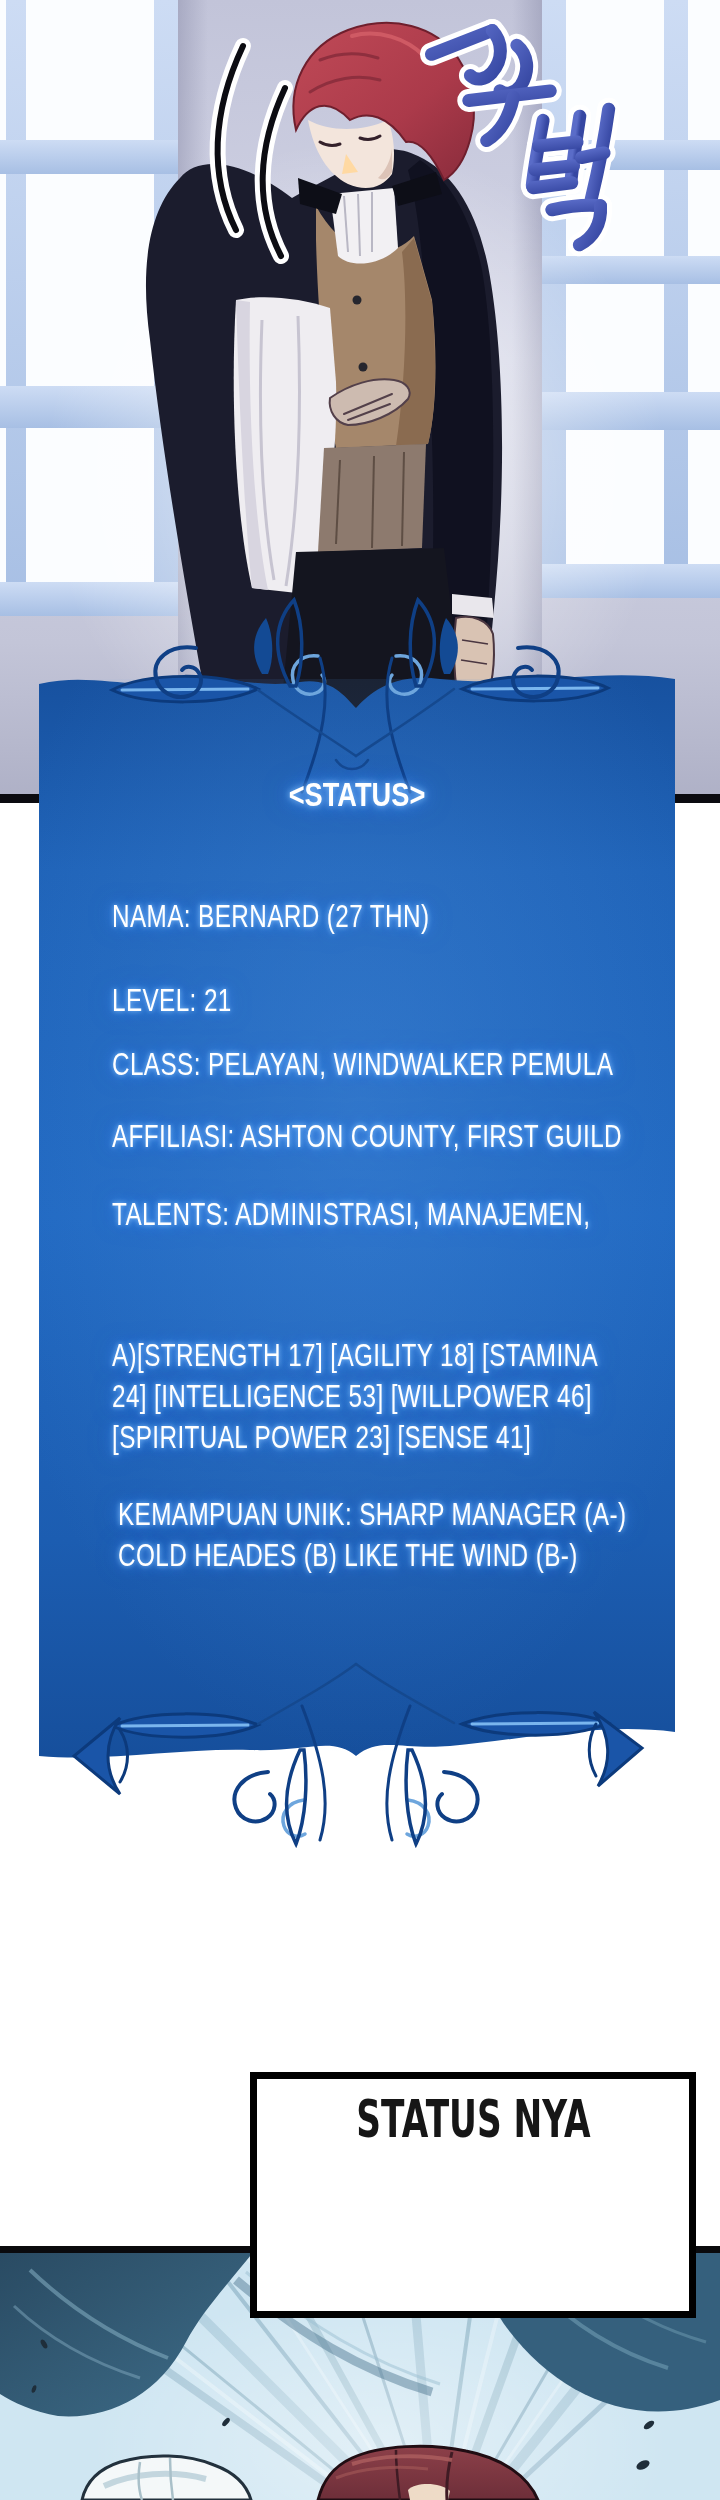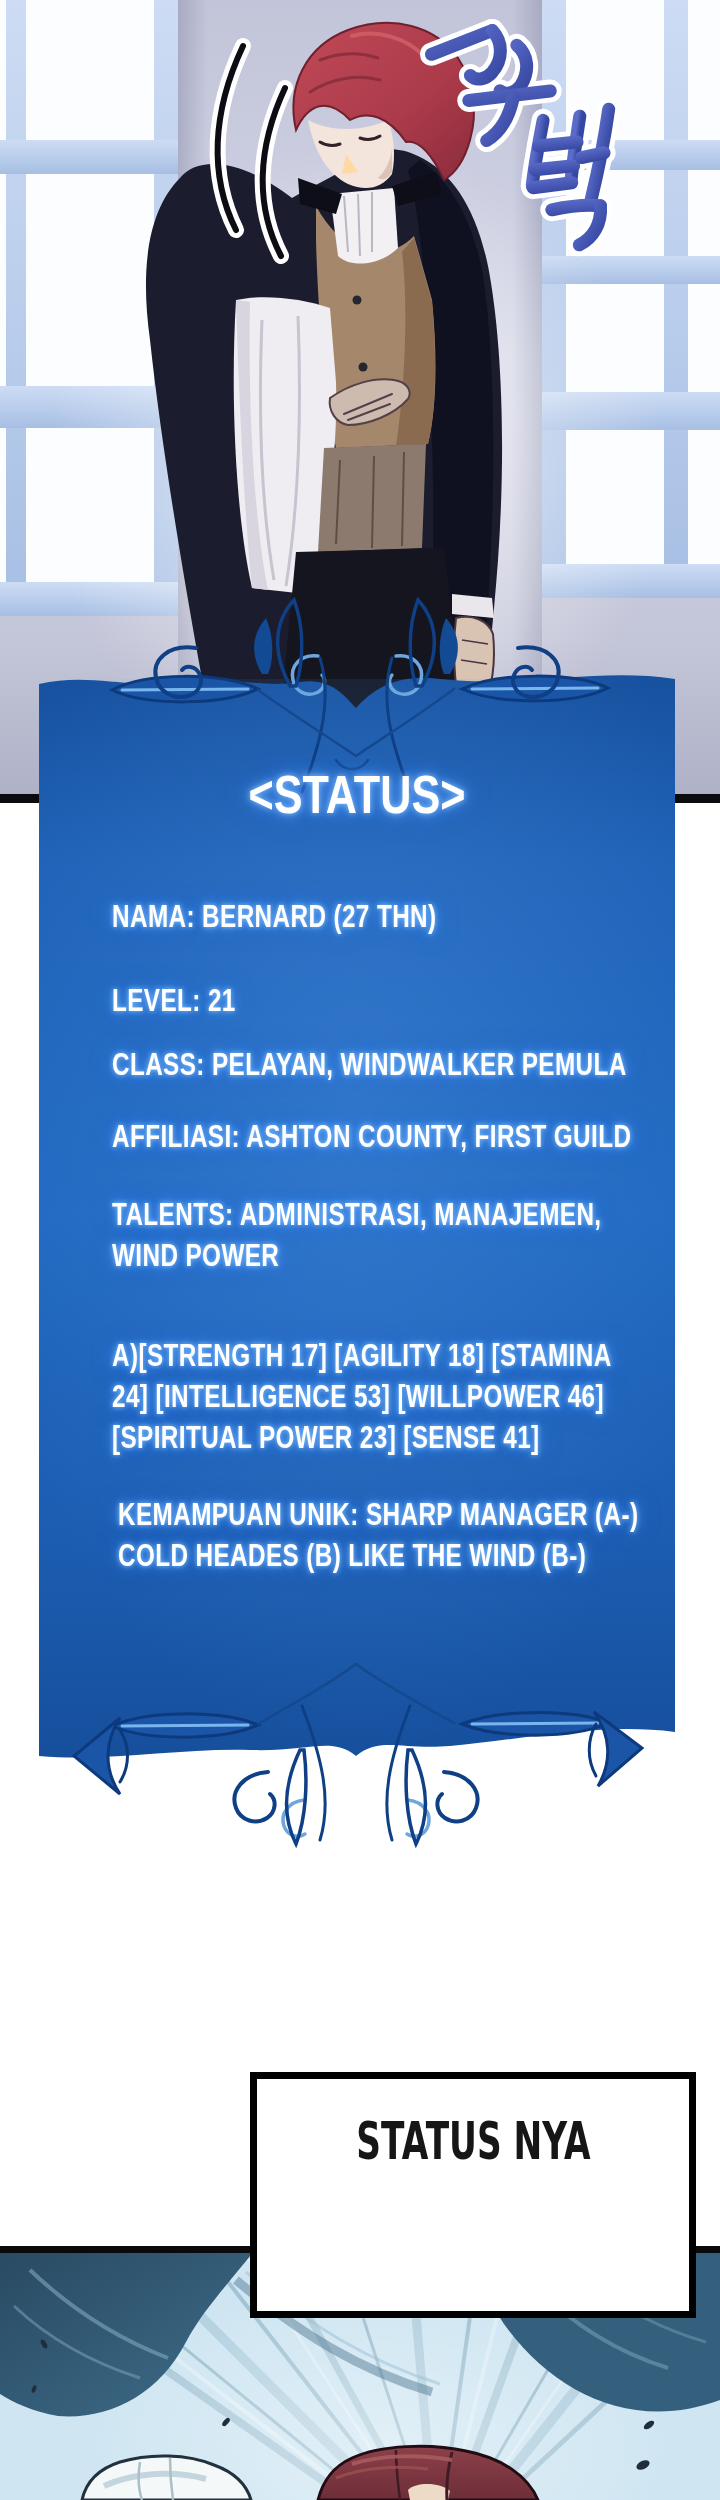--- a/index.html
+++ b/index.html
@@ -7,37 +7,37 @@
     position:relative; width:720px; height:2500px; overflow:hidden;
     background:#ffffff; font-family:"Liberation Sans", sans-serif;
   }
   .abs { position:absolute; }
   .sr-only { position:absolute; width:1px; height:1px; overflow:hidden; clip:rect(0 0 0 0); white-space:nowrap; }
 
   
   .sw-text { position:absolute; left:0; top:0; width:720px; height:2500px; pointer-events:none; }
   .sw-line {
     position:absolute; left:112px; color:#ffffff;
-    font-weight:bold; font-size:32px; line-height:41px; letter-spacing:.5px;
+    font-weight:normal; font-size:32px; line-height:41px; letter-spacing:.5px;
     white-space:nowrap;
     text-shadow: 0 0 6px rgba(140,200,255,.95), 0 0 14px rgba(90,160,255,.8), 0 0 26px rgba(60,130,255,.55);
   }
   .sw-line .cond { display:inline-block; transform:scaleX(.76); transform-origin:0 50%; }
   .sw-title {
     position:absolute; left:357px; top:766px; transform:translateX(-50%);
-    color:#fff; font-weight:bold; font-size:54px; line-height:56px; white-space:nowrap;
+    color:#fff; font-weight:bold; font-size:34px; line-height:56px; white-space:nowrap;
     text-shadow: 0 0 7px rgba(140,200,255,.95), 0 0 18px rgba(90,160,255,.85), 0 0 30px rgba(60,130,255,.6);
   }
   .sw-title .cond { display:inline-block; transform:scaleX(.8); transform-origin:50% 50%; }
 
   
   .speech-box {
     position:absolute; left:250px; top:2072px; width:446px; height:246px;
     background:#ffffff; border:7px solid #000000; box-sizing:border-box;
-    display:flex; flex-direction:column; align-items:center; padding-top:28px;
+    display:flex; flex-direction:column; align-items:center; padding-top:6px;
     z-index:6;
   }
   .speech-line {
     color:#161616; font-family:"DejaVu Sans", sans-serif; font-weight:bold;
     font-size:52px; line-height:69px; white-space:nowrap;
   }
   .speech-line .cond { display:inline-block; transform:scaleX(.66); transform-origin:50% 50%; }
 </style>
 </head>
 <body>
@@ -266,21 +266,20 @@
     </g>
   </svg>
 
   <div class="sw-text">
     <div class="sw-title"><span class="cond">&lt;STATUS&gt;</span></div>
     <div class="sw-line" style="top:896px"><span class="cond">NAMA: BERNARD (27 THN)</span></div>
     <div class="sw-line" style="top:980px"><span class="cond">LEVEL: 21</span></div>
     <div class="sw-line" style="top:1044px"><span class="cond">CLASS: PELAYAN, WINDWALKER PEMULA</span></div>
     <div class="sw-line" style="top:1116px"><span class="cond">AFFILIASI: ASHTON COUNTY, FIRST GUILD</span></div>
     <div class="sw-line" style="top:1194px"><span class="cond">TALENTS: ADMINISTRASI, MANAJEMEN,</span></div>
-    <div class="sw-line" style="top:1235px"><span class="cond">WIND POWER</span></div>
     <div class="sw-line" style="top:1335px"><span class="cond">A)[STRENGTH 17] [AGILITY 18] [STAMINA</span></div>
     <div class="sw-line" style="top:1376px"><span class="cond">24] [INTELLIGENCE 53] [WILLPOWER 46]</span></div>
     <div class="sw-line" style="top:1417px"><span class="cond">[SPIRITUAL POWER 23] [SENSE 41]</span></div>
     <div class="sw-line" style="top:1494px;left:118px"><span class="cond">KEMAMPUAN UNIK: SHARP MANAGER (A-)</span></div>
     <div class="sw-line" style="top:1535px;left:118px"><span class="cond">COLD HEADES (B) LIKE THE WIND (B-)</span></div>
   </div>
 
   <svg class="abs" style="left:0;top:2246px" width="720" height="254" viewBox="0 0 720 254">
     <defs>
       <linearGradient id="gDark" x1="0" y1="0" x2="1" y2="1">

